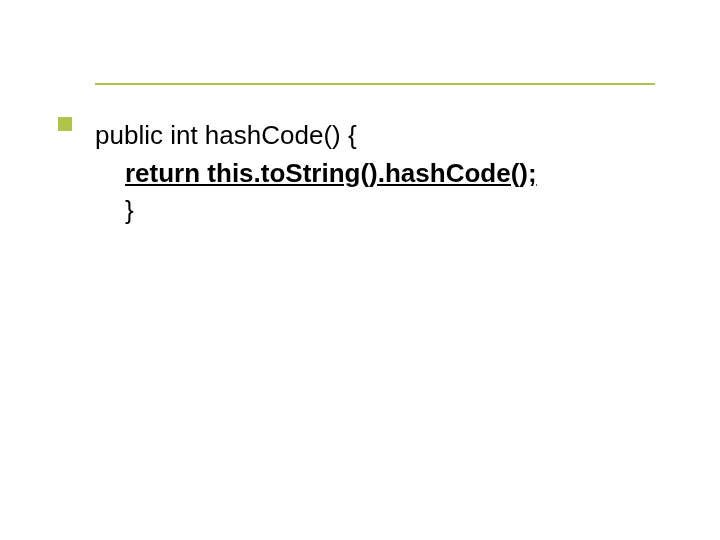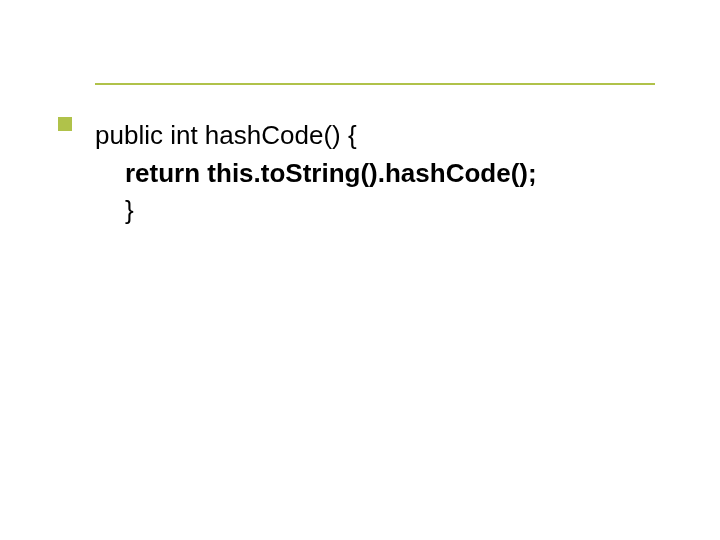--- a/index.html
+++ b/index.html
@@ -49,20 +49,21 @@
       font-size: 26px;
       line-height: 1.45;
       margin-top: 32px;
     }
     .code-line1 {
       font-weight: normal;
     }
     .code-line2 {
       font-weight: bold;
       padding-left: 30px;
+      text-decoration: underline;
     }
     .code-line3 {
       font-weight: normal;
       padding-left: 30px;
     }
   </style>
 </head>
 <body>
 
 <div class="slide">

